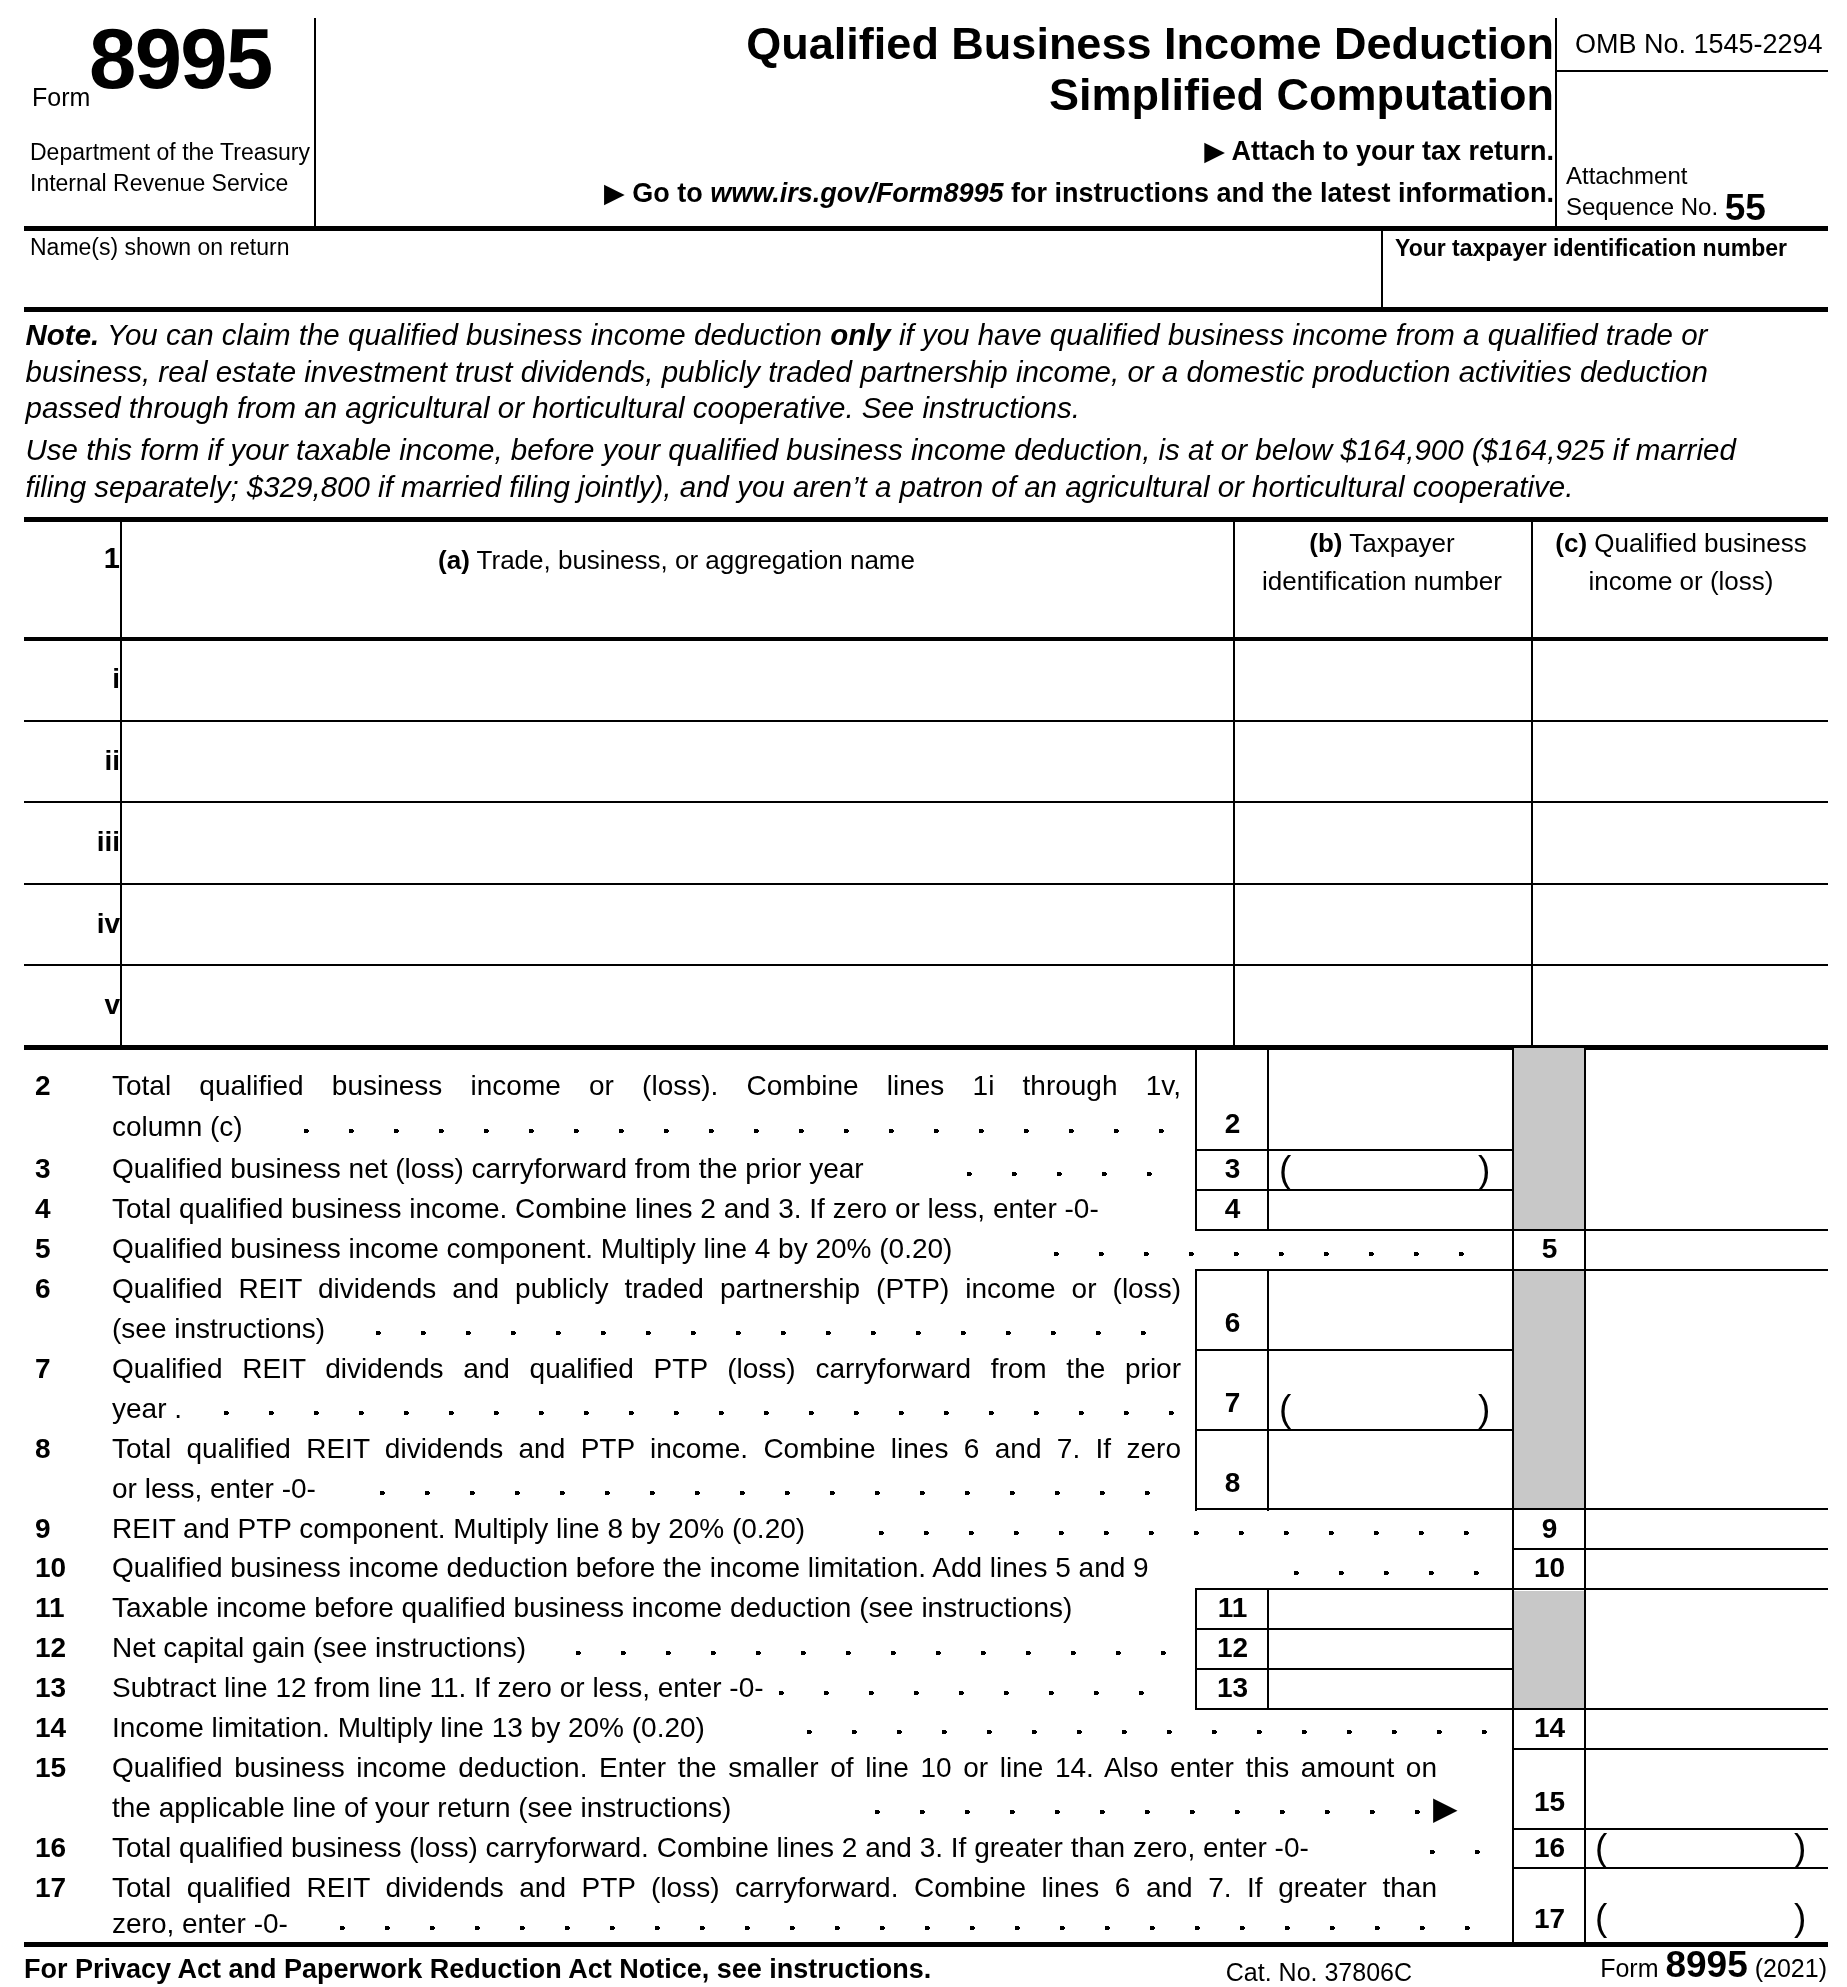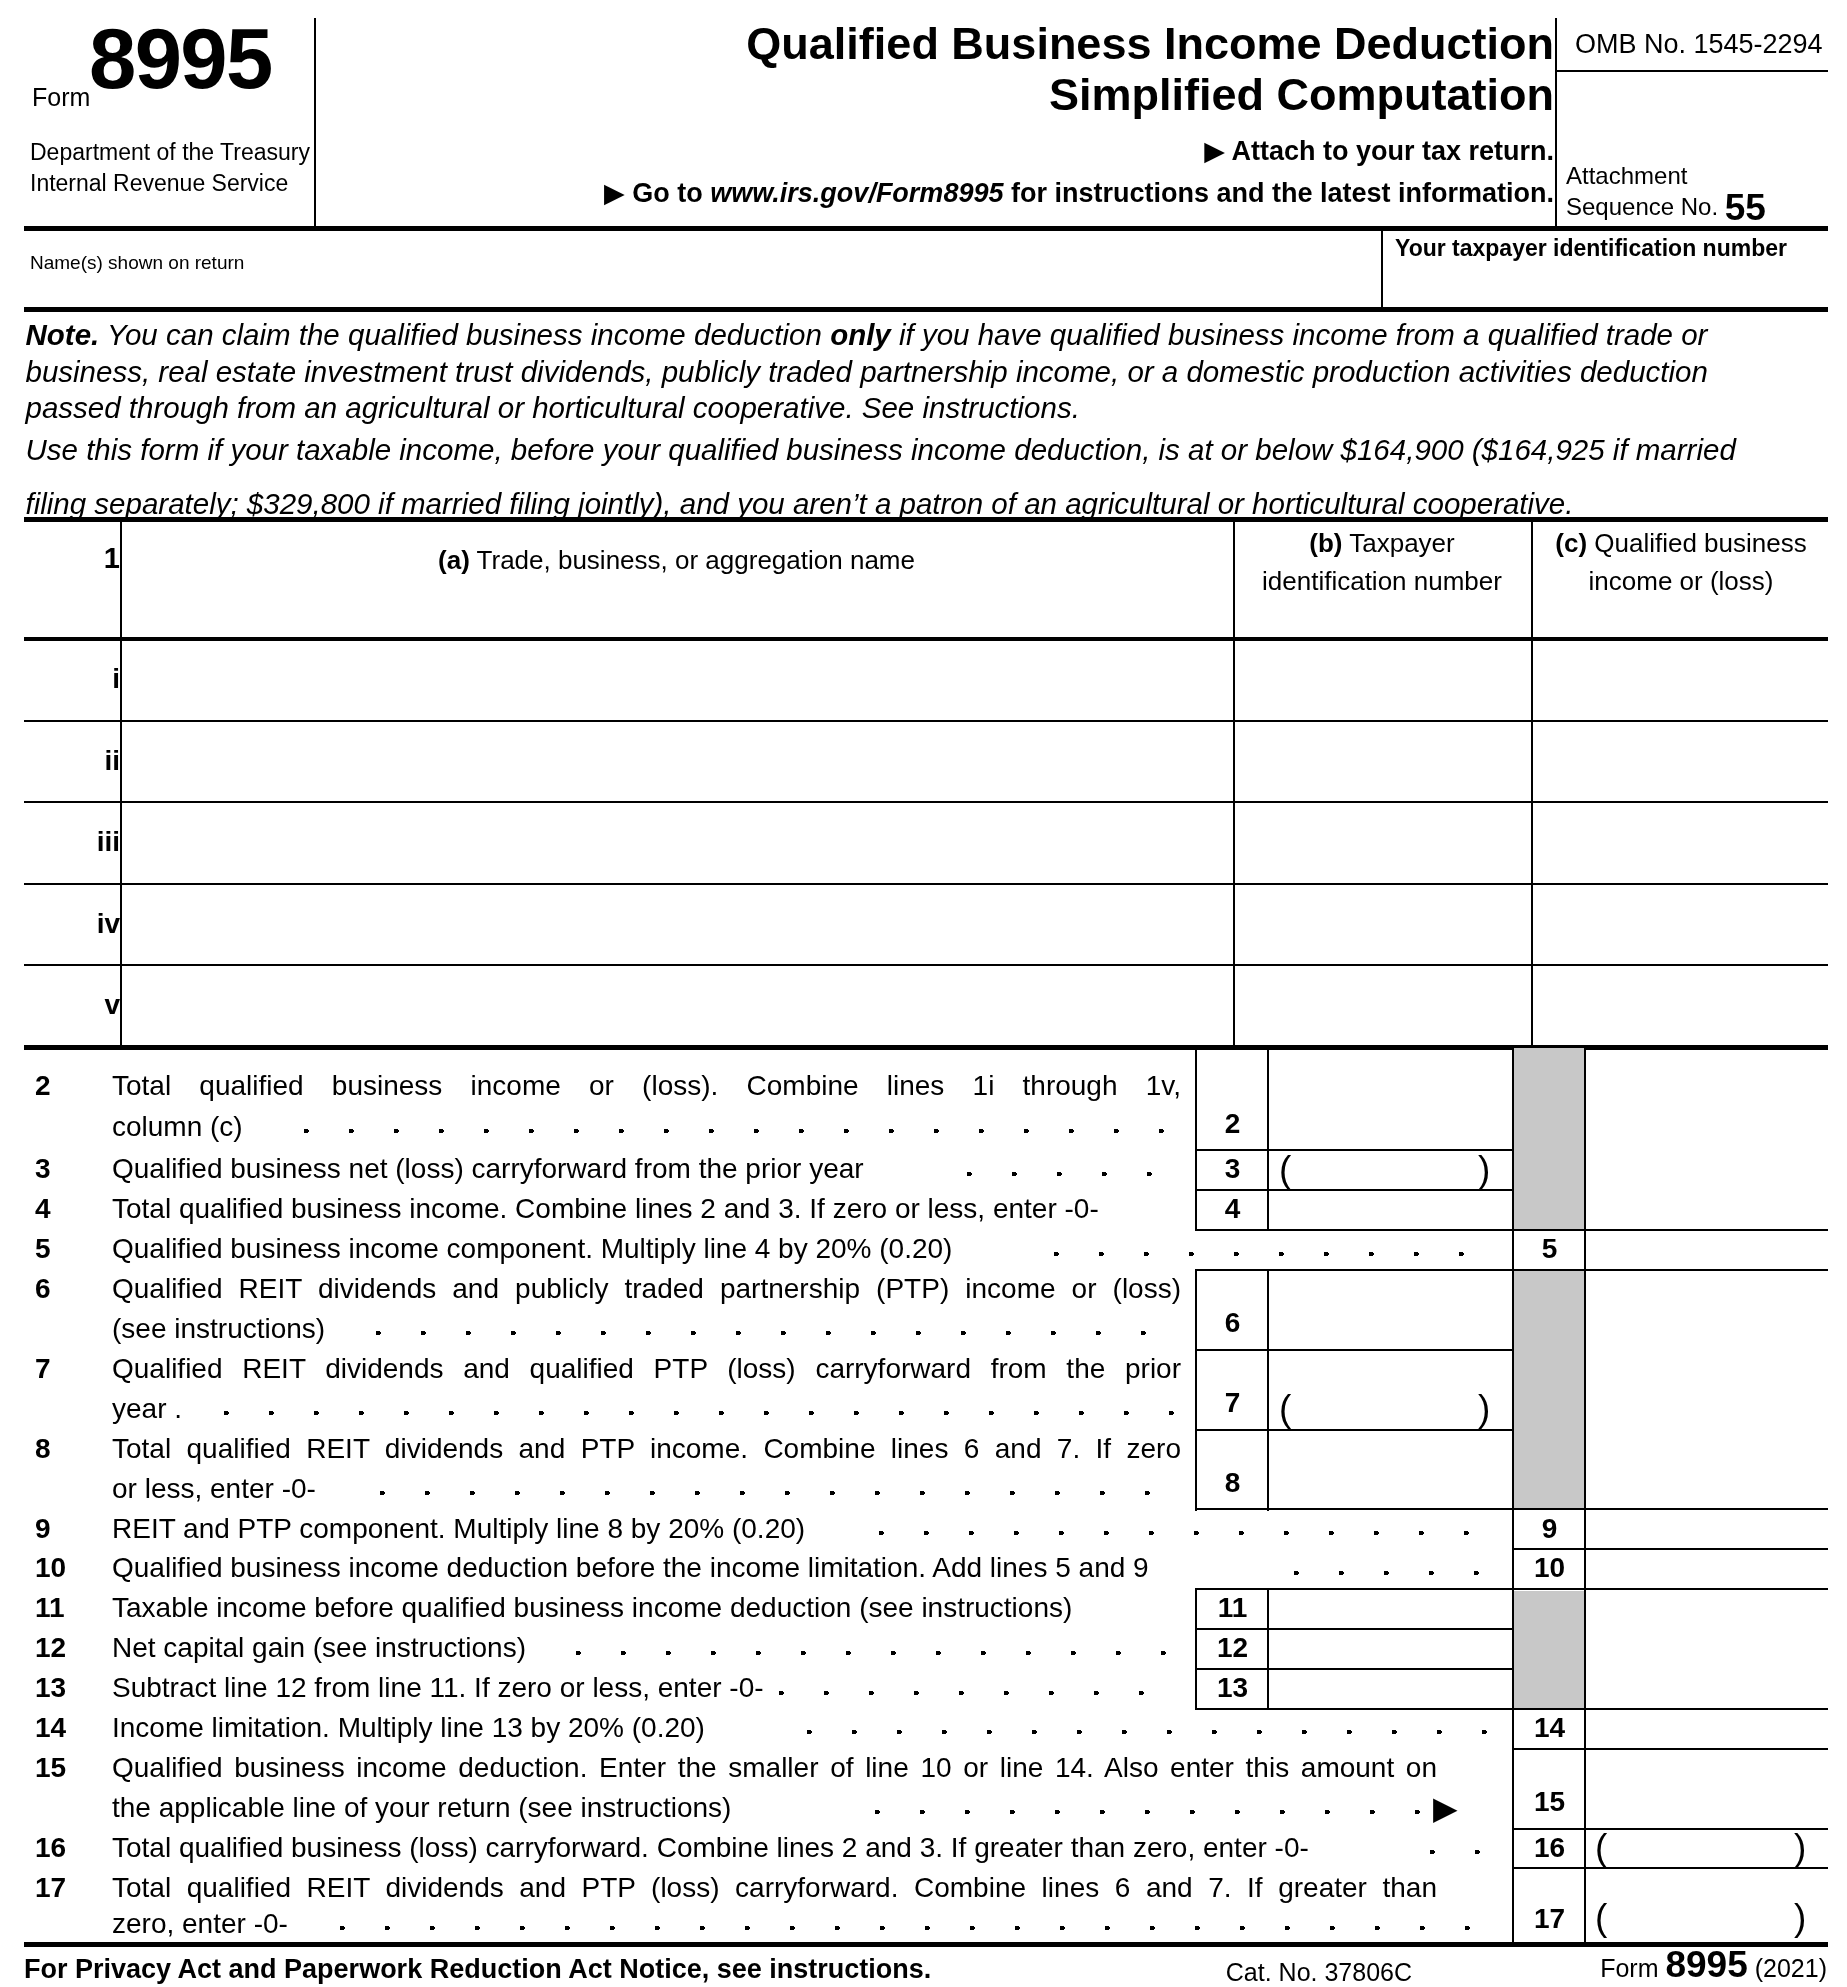--- a/index.html
+++ b/index.html
@@ -44,32 +44,32 @@
   <div class="txt b ctr" style="left:314px;top:19px;width:1240px;font-size:45px;line-height:49px">Qualified Business Income Deduction</div>
   <div class="txt b ctr" style="left:314px;top:134px;width:1240px;font-size:27px;line-height:35px"><span>▶</span> <span>Attach to your tax return.</span></div>
   <div class="txt b ctr" style="left:314px;top:70px;width:1240px;font-size:45px;line-height:49px">Simplified Computation</div>
   <div class="txt b ctr" style="left:314px;top:176px;width:1240px;font-size:27px;line-height:35px"><span>▶</span> <span>Go to </span><span class="it">www.irs.gov/Form8995</span><span> for instructions and the latest information.</span></div>
 
   <div class="smallhdr" style="left:1575px;top:29px;font-size:27px">OMB No. 1545-2294</div>
   <div class="h" style="left:1555px;top:70px;width:273px"></div>
   <div class="smallhdr" style="left:1566px;top:161px">Attachment</div>
   <div class="smallhdr" style="left:1566px;top:192px"><span>Sequence No.</span> <span class="seq55">55</span></div>
 
-  <div class="txt" style="left:30px;top:248px;font-size:19px;line-height:30px">Name(s) shown on return</div>
+  <div class="txt" style="left:30px;top:232px;font-size:23px;line-height:30px">Name(s) shown on return</div>
   <div class="v" style="left:1381px;top:231px;height:77px"></div>
   <div class="txt b" style="left:1395px;top:233px;font-size:23px;line-height:30px">Your taxpayer identification number</div>
   <div class="field" style="left:32px;top:263px;width:1333px;height:40px"></div>
   <div class="field" style="left:1389px;top:263px;width:435px;height:40px"></div>
   <div class="h h6" style="left:24px;top:307px;width:1804px"></div>
 
   <div class="note-line" style="top:316px"><span class="b">Note.</span><span> You can claim the qualified business income deduction </span><span class="b">only</span><span> if you have qualified business income from a qualified trade or</span></div>
   <div class="note-line" style="top:353px">business, real estate investment trust dividends, publicly traded partnership income, or a domestic production activities deduction</div>
   <div class="note-line" style="top:389px">passed through from an agricultural or horticultural cooperative. See instructions.</div>
   <div class="note-line" style="top:431px">Use this form if your taxable income, before your qualified business income deduction, is at or below $164,900 ($164,925 if married</div>
-  <div class="note-line" style="top:485px">filing separately; $329,800 if married filing jointly), and you aren’t a patron of an agricultural or horticultural cooperative.</div>
+  <div class="note-line" style="top:468px">filing separately; $329,800 if married filing jointly), and you aren’t a patron of an agricultural or horticultural cooperative.</div>
 
   <div class="h h6" style="left:24px;top:517px;width:1804px"></div>
   <div class="h h5" style="left:24px;top:637px;width:1804px"></div>
   <div class="h" style="left:24px;top:720px;width:1804px"></div>
   <div class="h" style="left:24px;top:801px;width:1804px"></div>
   <div class="h" style="left:24px;top:883px;width:1804px"></div>
   <div class="h" style="left:24px;top:964px;width:1804px"></div>
   <div class="h h6" style="left:24px;top:1045px;width:1804px"></div>
   <div class="v" style="left:120px;top:517px;height:528px"></div>
   <div class="v" style="left:1233px;top:517px;height:528px"></div>

